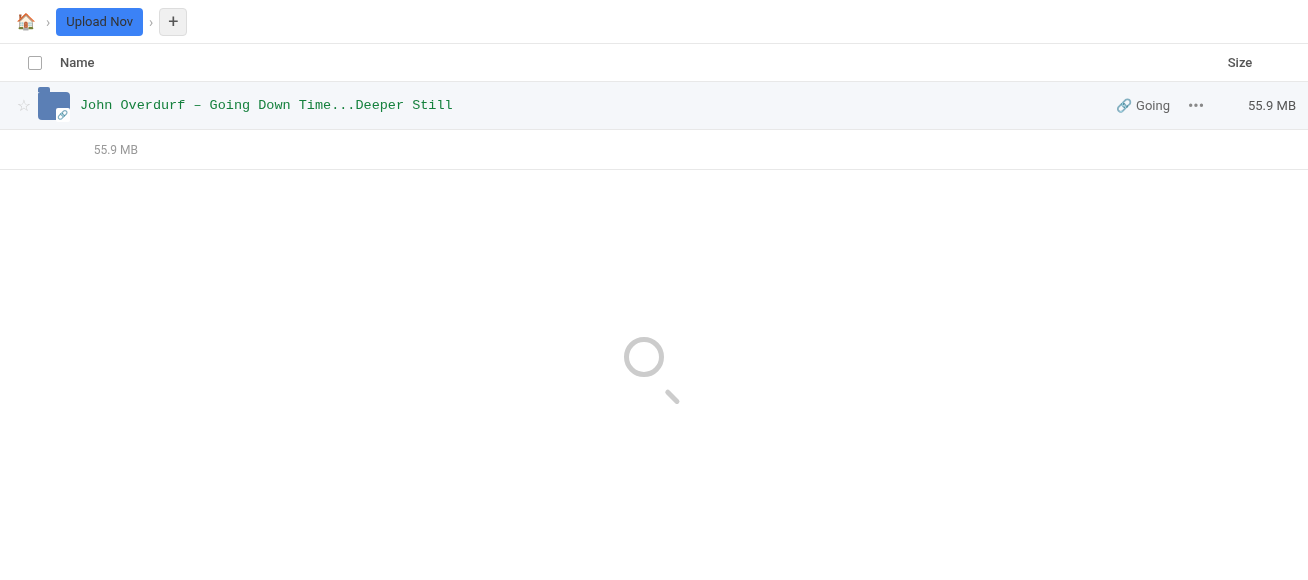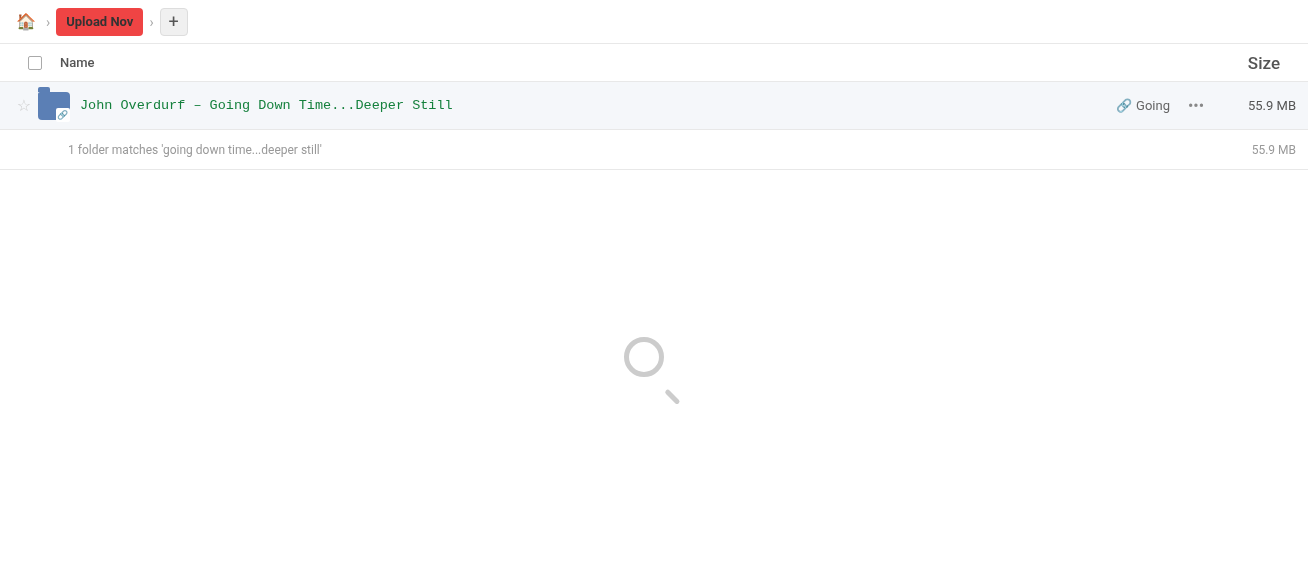--- a/index.html
+++ b/index.html
@@ -38,25 +38,25 @@
       cursor: pointer;
       color: #555;
       font-size: 16px;
     }
 
     .breadcrumb-item {
       display: flex;
       align-items: center;
       height: 28px;
       padding: 0 10px;
-      background: #ef4444;
+      background: #3b82f6;
       border-radius: 4px;
       font-size: 13px;
       color: #333;
-      font-weight: 700;
+      font-weight: 400;
     }
 
     .breadcrumb-separator-arrow {
       color: #aaa;
       font-size: 14px;
       margin: 0 2px;
     }
 
     .add-button {
       width: 28px;
@@ -90,22 +90,22 @@
 
     .col-name {
       flex: 1;
       font-size: 13px;
       color: #555;
       font-weight: 500;
     }
 
     .col-size {
       width: 80px;
-      text-align: right;
-      font-size: 17px;
+      text-align: center;
+      font-size: 13px;
       color: #555;
       font-weight: 500;
     }
 
     .checkbox {
       width: 14px;
       height: 14px;
       border: 1.5px solid #aaa;
       border-radius: 2px;
       background: #fff;
@@ -329,23 +329,20 @@
   </div>
   <div class="more-btn">
     <span>•••</span>
   </div>
   <div class="file-size">
     <span>55.9 MB</span>
   </div>
 </div>
 
 <div class="match-row">
-  <div class="match-text">
-    <span>1 folder matches 'going down time...deeper still'</span>
-  </div>
   <div class="match-size">
     <span>55.9 MB</span>
   </div>
 </div>
 
 <div class="empty-area">
   <div class="search-icon-large">
     <div class="search-circle"></div>
     <div class="search-handle"></div>
   </div>

